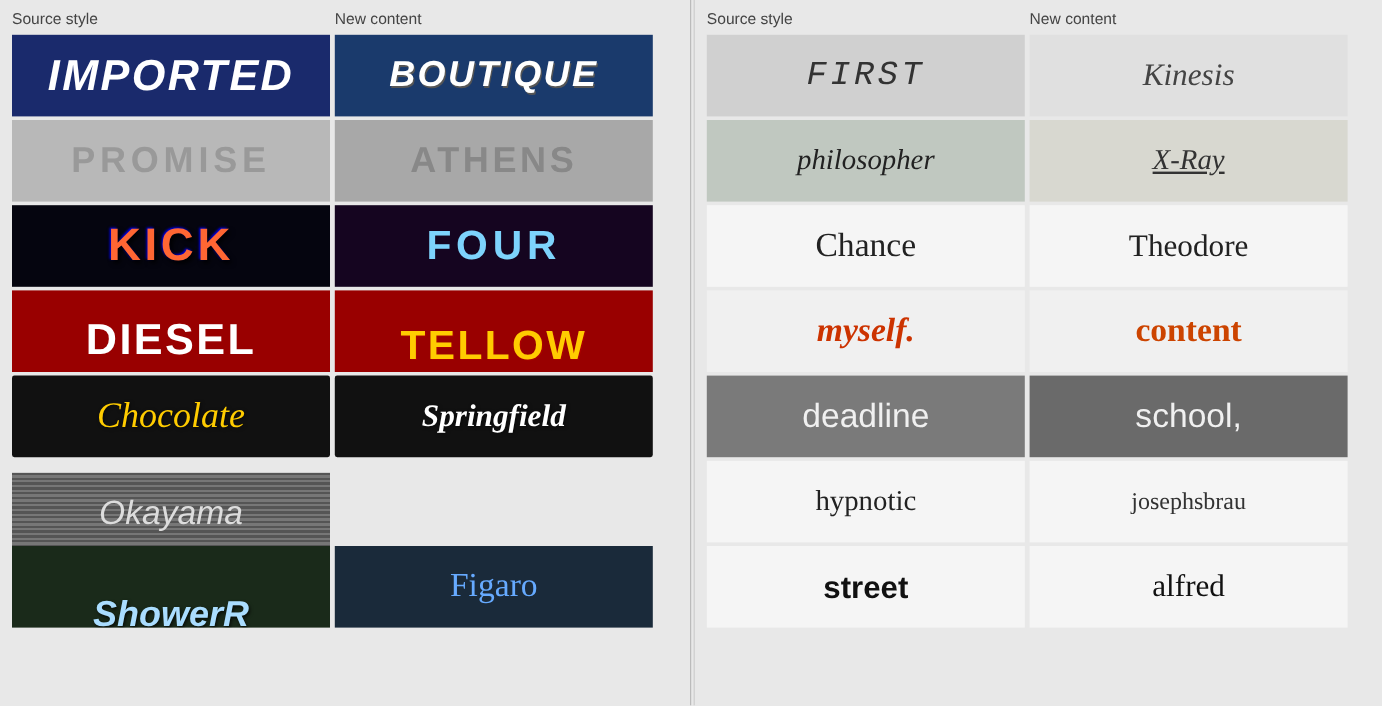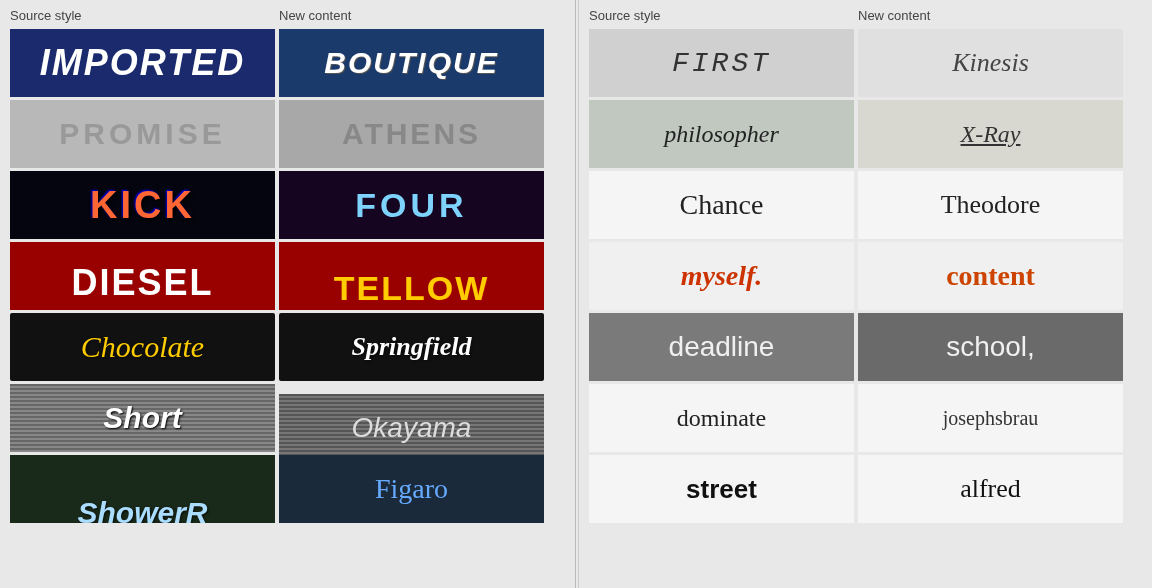--- a/index.html
+++ b/index.html
@@ -367,23 +367,20 @@
       <div class="row">
         <div class="cell cell-source" style="background:#111; border-radius:2px;">
           <span class="text-chocolate">Chocolate</span>
         </div>
         <div class="cell cell-new" style="background:#111; border-radius:2px;">
           <span class="text-springfield">Springfield</span>
         </div>
       </div>
 
       <div class="row">
-        <div class="cell cell-source" style="background: repeating-linear-gradient(0deg,#888 0px,#888 2px,#666 2px,#666 4px);">
-          <span class="text-short">Short</span>
-        </div>
         <div class="cell cell-new" style="background: repeating-linear-gradient(0deg,#777 0px,#777 2px,#555 2px,#555 4px); margin-top: 10px;">
           <span class="text-okayama">Okayama</span>
         </div>
       </div>
 
       <div class="row">
         <div class="cell cell-source" style="background:#1a2a1a;">
           <span class="text-shower">ShowerR</span>
         </div>
         <div class="cell cell-new" style="background:#1a2a3a;">
@@ -442,21 +439,21 @@
         <div class="cell right-cell-source rc-5s">
           <span class="text-deadline">deadline</span>
         </div>
         <div class="cell right-cell-new rc-5n">
           <span class="text-school">school,</span>
         </div>
       </div>
 
       <div class="row">
         <div class="cell right-cell-source rc-6s">
-          <span class="text-hypnotic">dominate</span>
+          <span class="text-hypnotic">hypnotic</span>
         </div>
         <div class="cell right-cell-new rc-6n">
           <span class="text-josephs">josephsbrau</span>
         </div>
       </div>
 
       <div class="row">
         <div class="cell right-cell-source rc-7s">
           <span class="text-street">street</span>
         </div>

